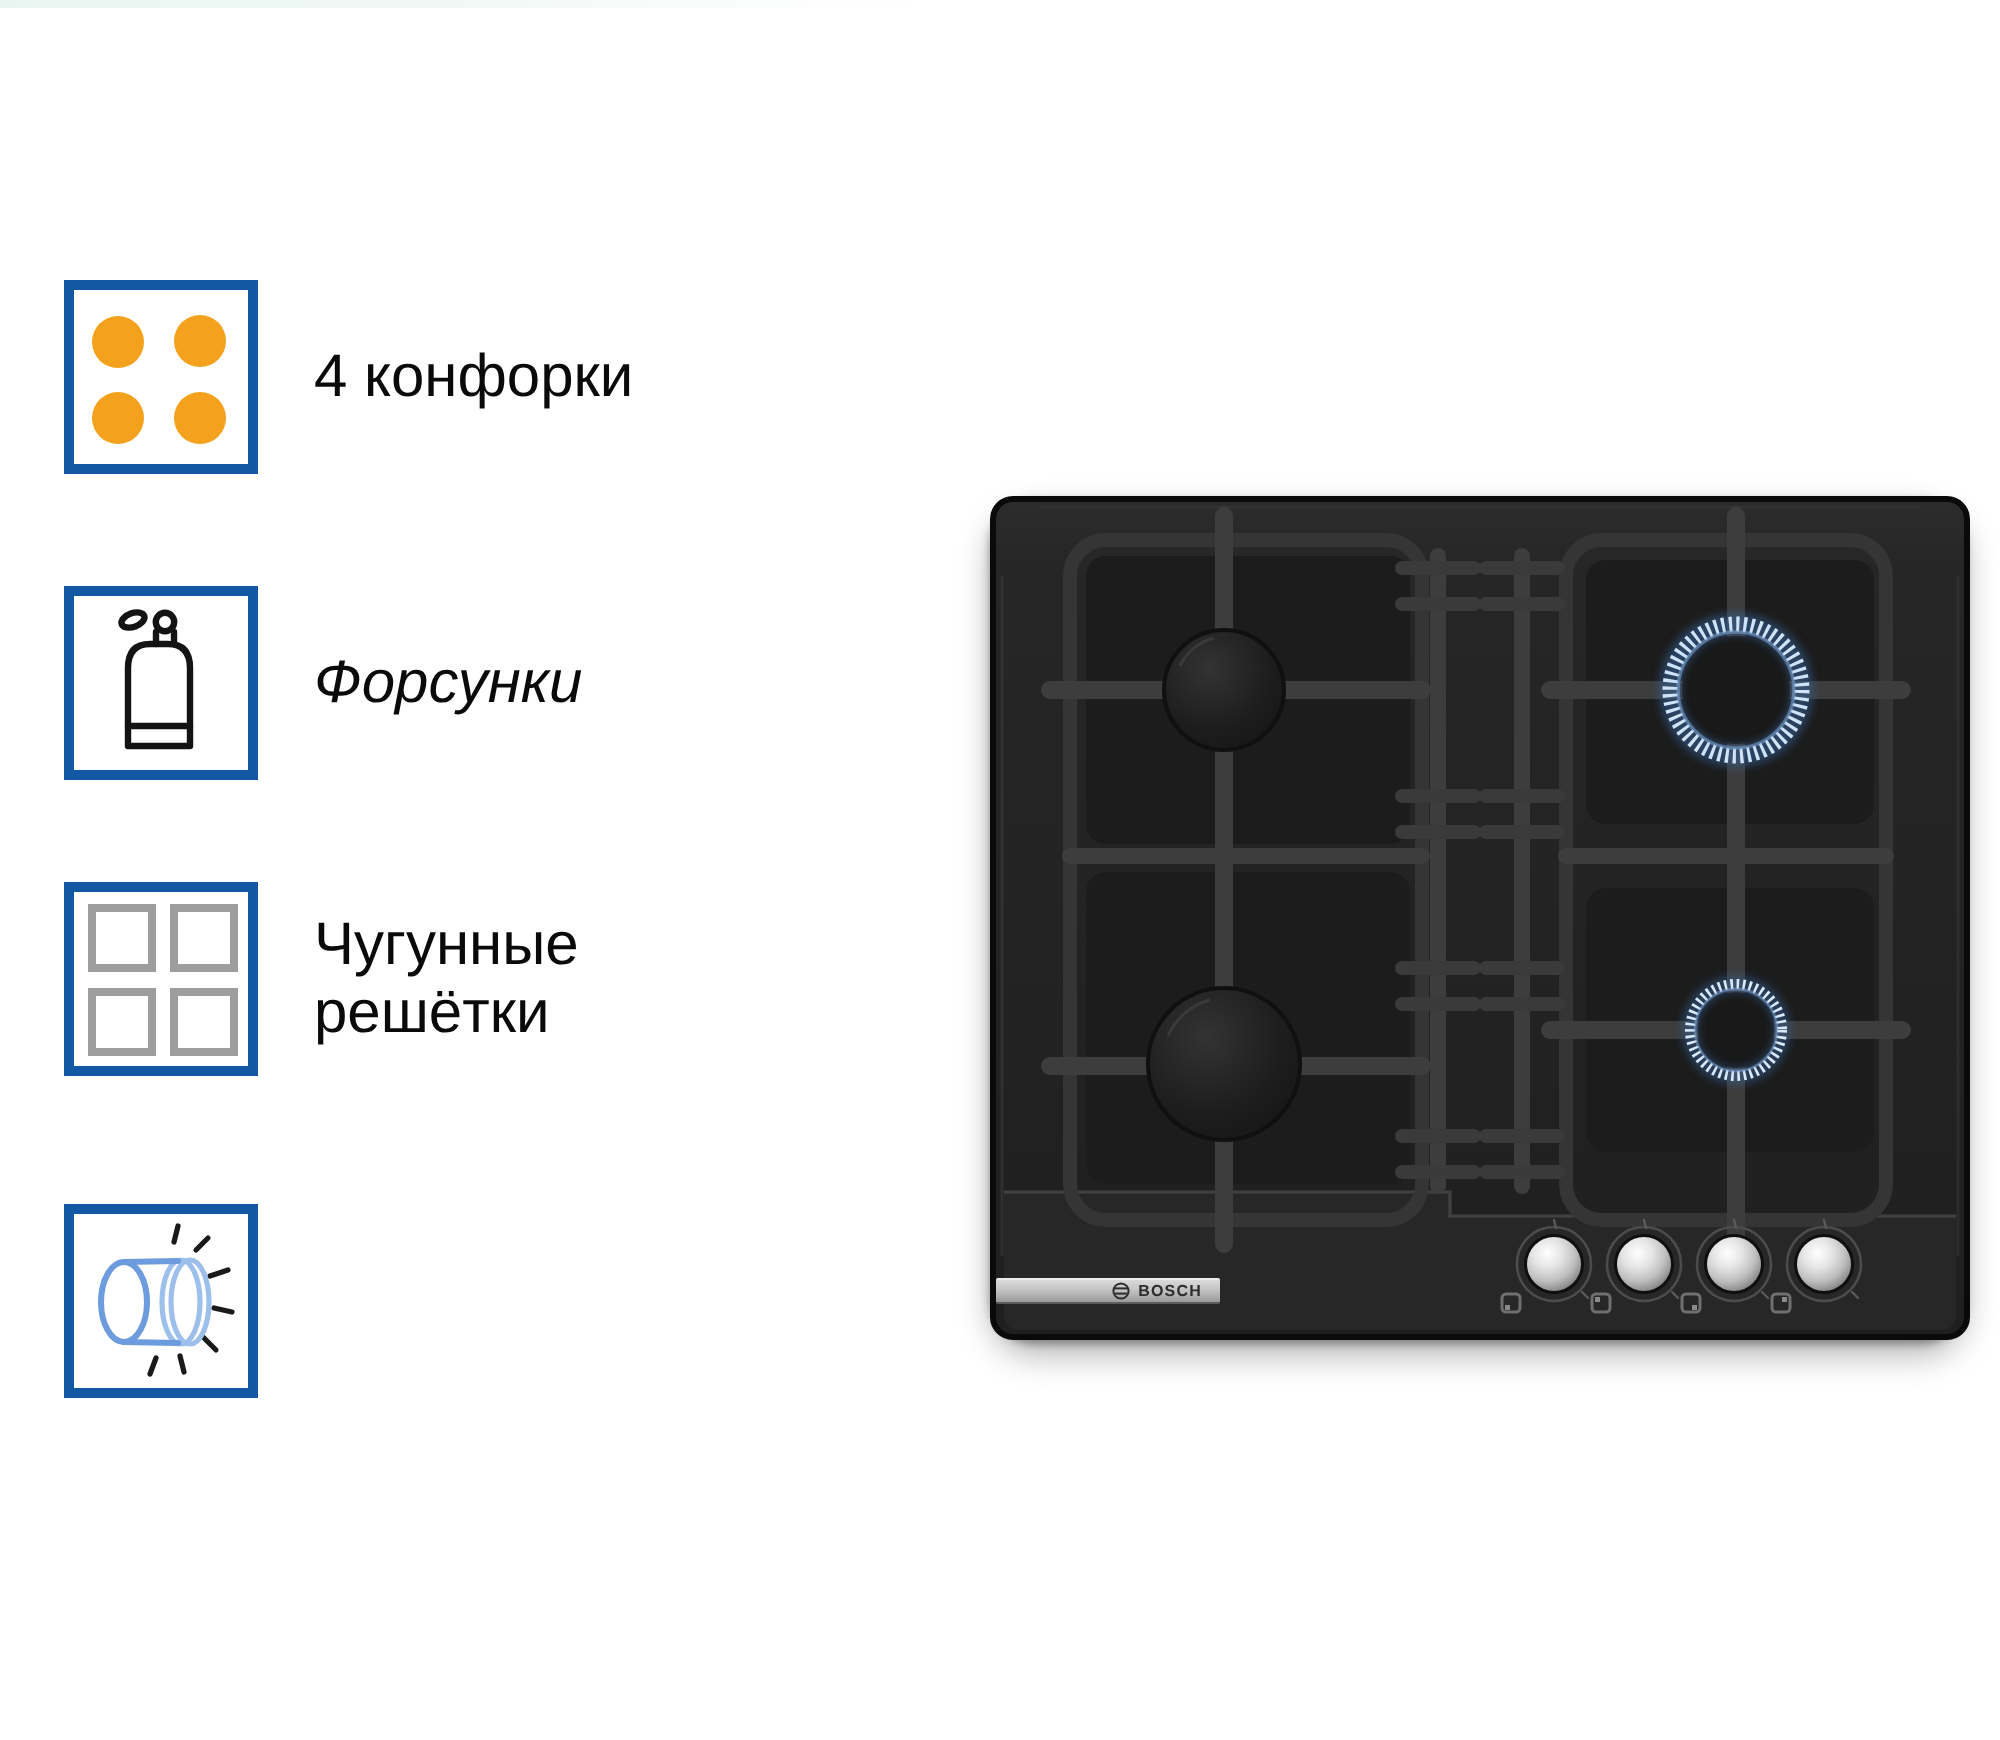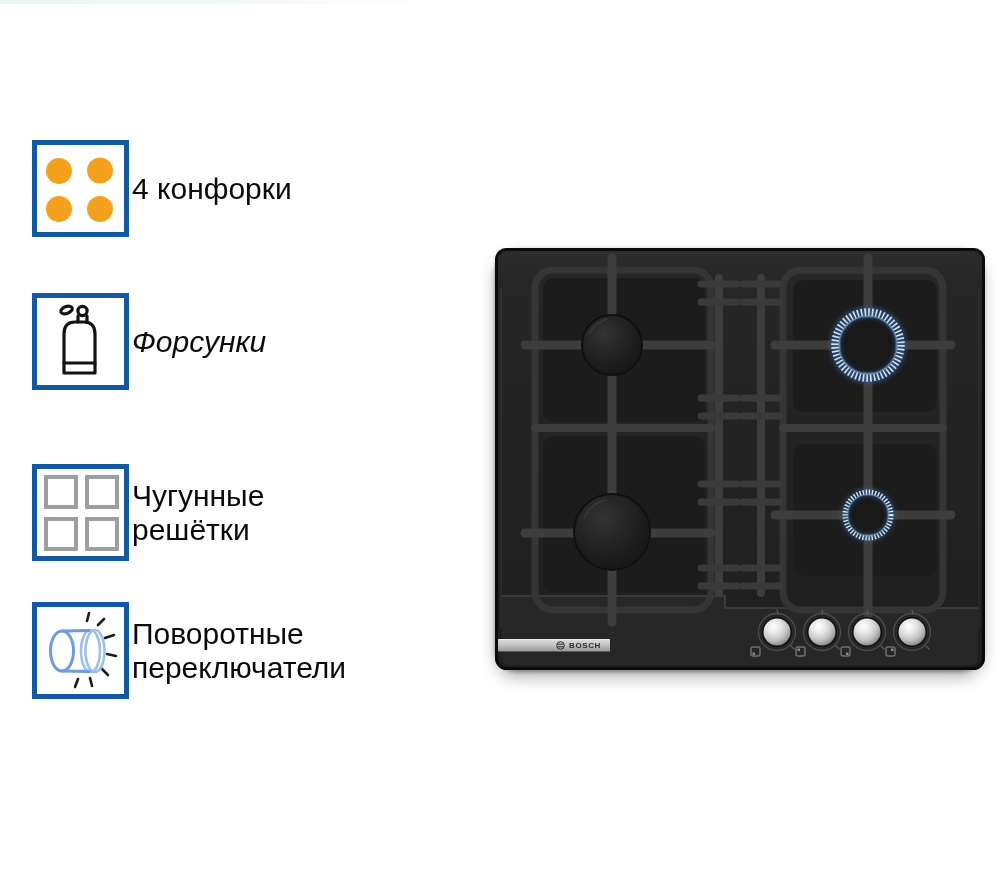--- a/index.html
+++ b/index.html
@@ -11,22 +11,22 @@
   html,body{background:#fff;}
   .canvas{
     position:relative;width:1000px;height:870px;background:var(--background);
     overflow:hidden;font-family:"Liberation Sans",sans-serif;color:var(--text);
   }
   .top-artifact{
     position:absolute;top:0;left:0;width:460px;height:4px;opacity:.75;
     background:linear-gradient(90deg,#e2f2ed 0%,#ecf6f3 50%,#f8fbfa 75%,rgba(255,255,255,0) 100%);
   }
   
-  .feature-row{position:absolute;left:32px;display:flex;align-items:center;gap:3px;}
-  .feature-row.r1{top:140px;} .feature-row.r2{top:293px;font-style:italic;} .feature-row.r3{top:464px;} .feature-row.r4{top:602px;}
+  .feature-row{position:absolute;left:32px;display:flex;align-items:center;gap:28px;}
+  .feature-row.r1{top:140px;} .feature-row.r2{top:293px;font-style:italic;} .feature-row.r3{top:441px;} .feature-row.r4{top:602px;}
   .icon-box{
     width:97px;height:97px;border:5px solid var(--accent-blue);background:#fff;
     display:flex;align-items:center;justify-content:center;flex:0 0 auto;
   }
   .feature-label{font-size:30px;line-height:34px;color:var(--text);max-width:240px;}
   .dot{fill:var(--burner-orange);}
   .cyl{stroke:#131313;stroke-width:3.2;fill:none;stroke-linecap:round;stroke-linejoin:round;}
   .sq{stroke:var(--grate-gray);stroke-width:4;fill:none;}
   .knb{stroke:var(--icon-blue);stroke-width:3;fill:none;stroke-linecap:round;}
   .knb-rim{stroke:var(--icon-blue-light);stroke-width:2.6;fill:none;}
@@ -108,21 +108,20 @@
           <line class="ray" x1="53" y1="71" x2="55" y2="79"></line>
           <line class="ray" x1="41" y1="72" x2="38" y2="80"></line>
         </g>
         <ellipse class="knb-rim" cx="58" cy="44" rx="9.5" ry="21"></ellipse>
         <ellipse class="knb-rim" cx="53.5" cy="44" rx="9.5" ry="21"></ellipse>
         <ellipse class="knb" cx="25" cy="44" rx="11.5" ry="20"></ellipse>
         <line class="knb" x1="25" y1="24" x2="52" y2="23.5"></line>
         <line class="knb" x1="25" y1="64" x2="52" y2="64.5"></line>
       </svg>
     </div>
-    <div class="feature-label">Поворотные переключатели</div>
   </div>
 
   <div class="stove">
     <svg width="490" height="422" viewBox="0 0 490 422">
       <defs>
         <linearGradient id="bodyGrad" x1="0" y1="0" x2="0" y2="1">
           <stop offset="0" stop-color="#2c2c2c"></stop>
             <stop offset="0.08" stop-color="#262626"></stop>
             <stop offset="1" stop-color="#1f1f1f"></stop>
         </linearGradient>

